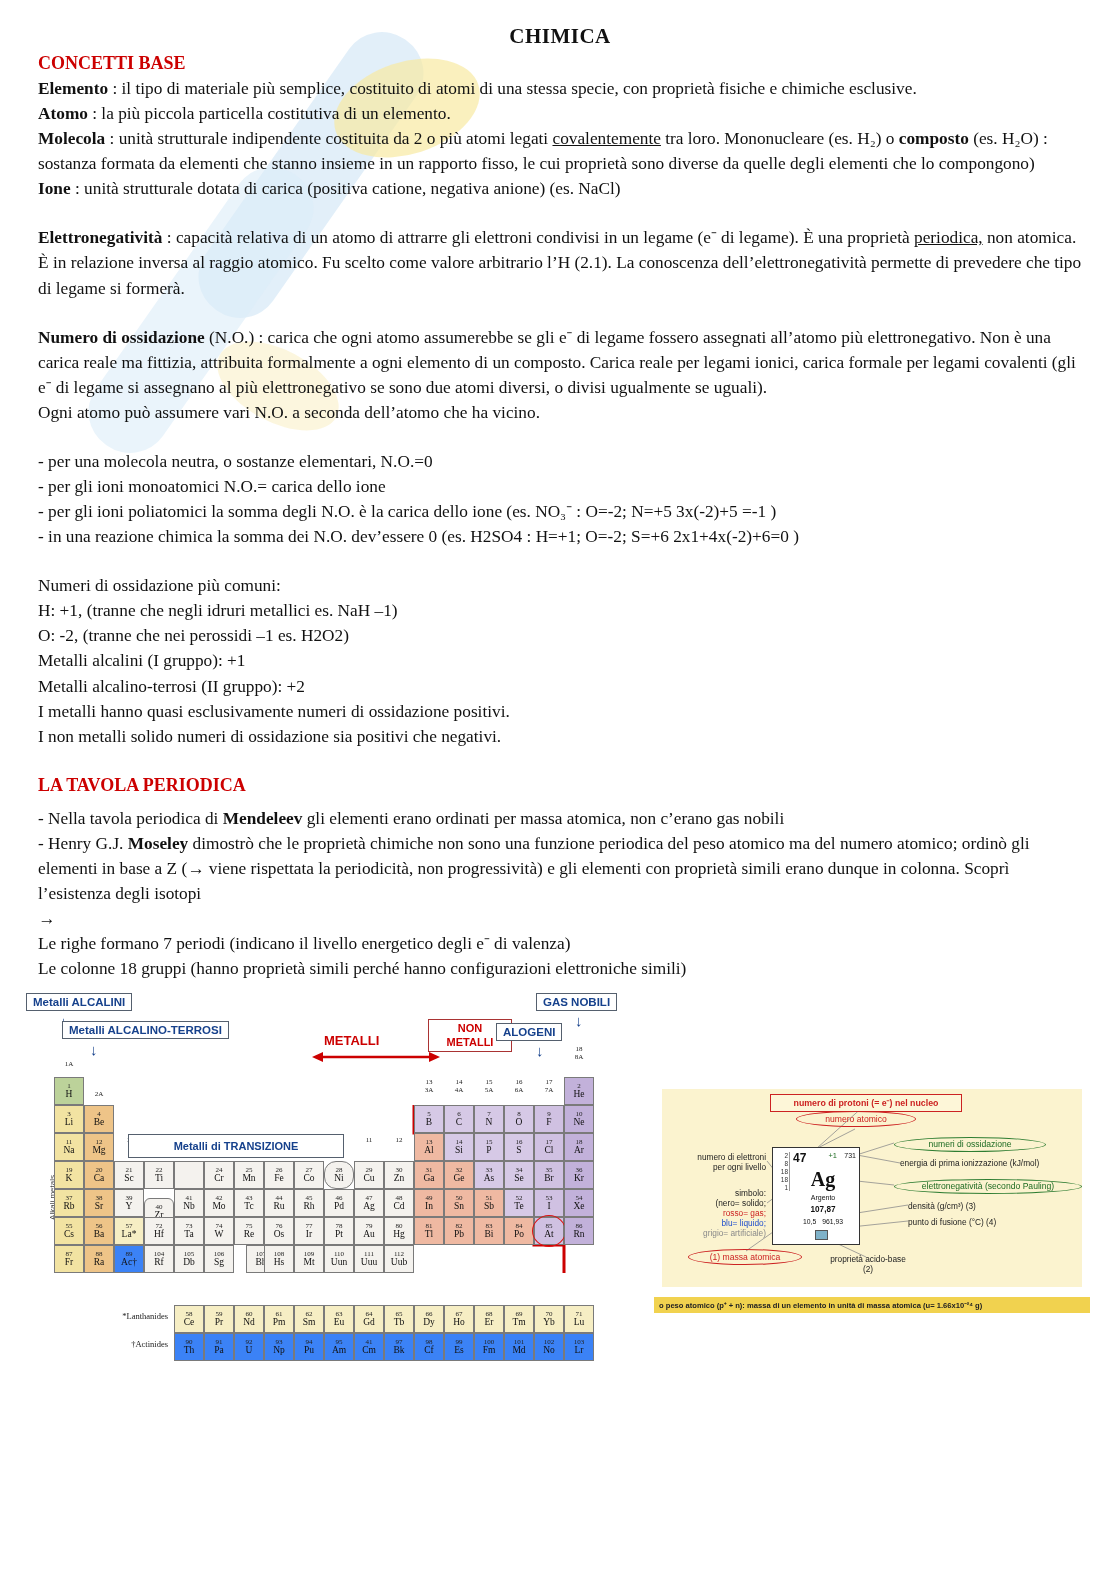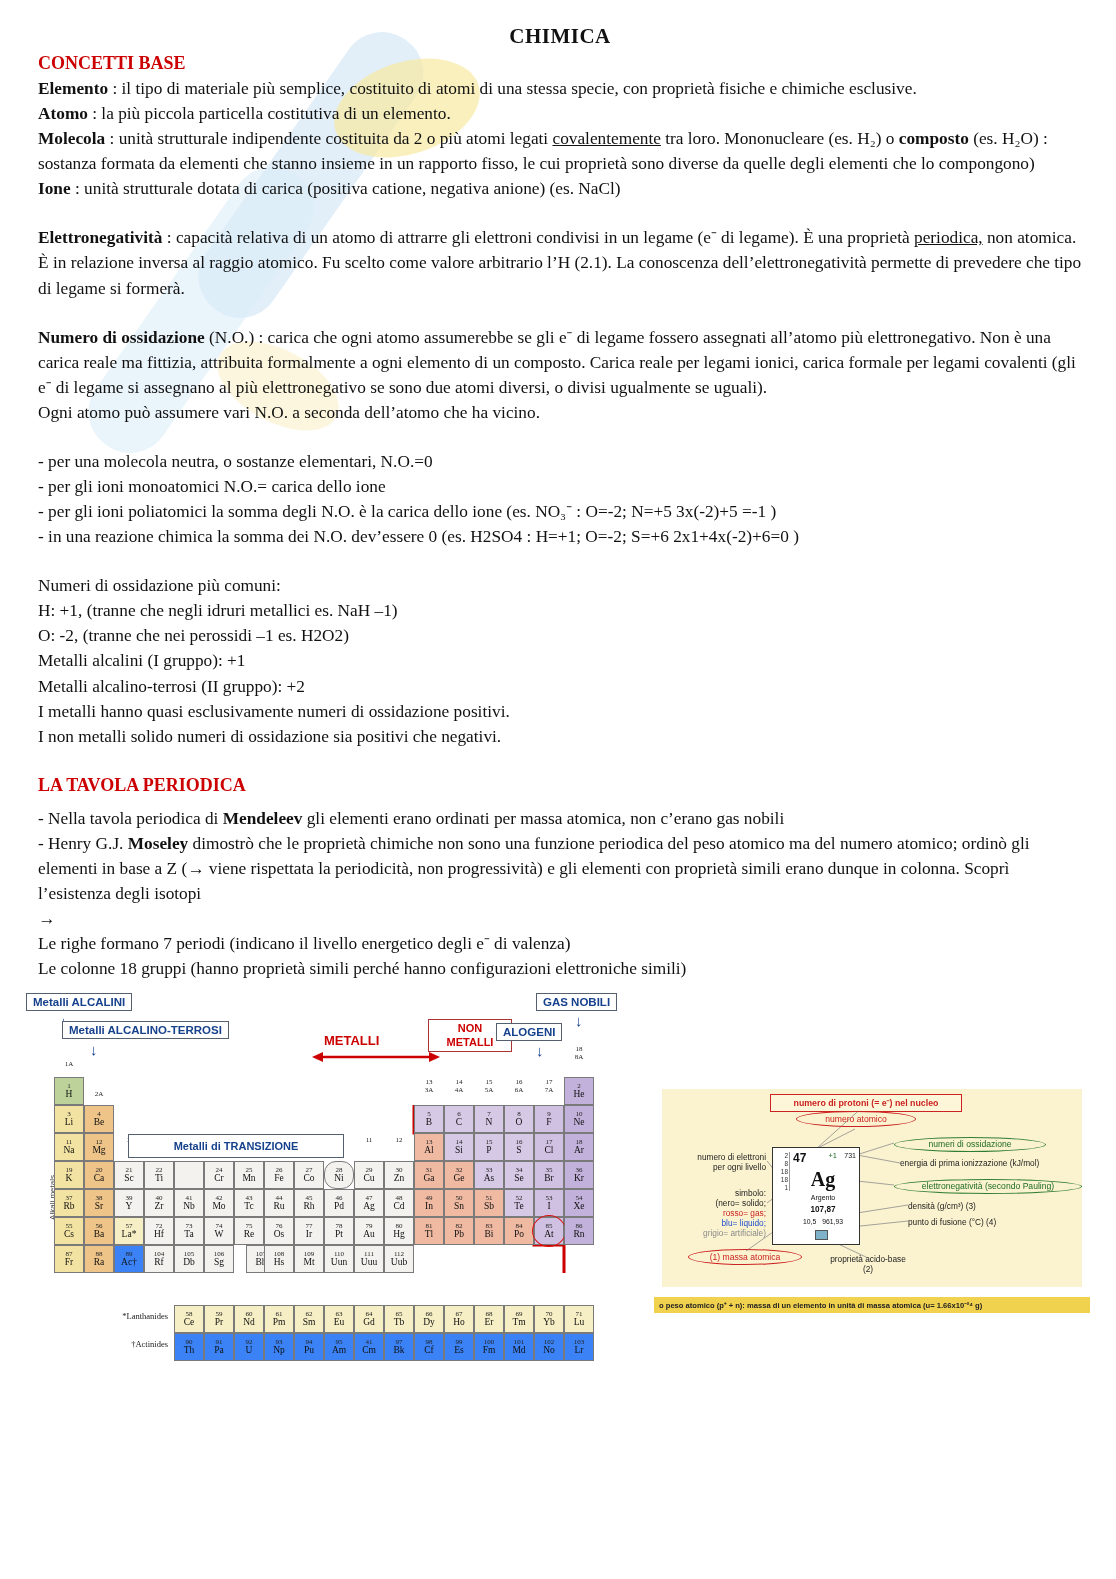--- a/index.html
+++ b/index.html
@@ -316,21 +316,21 @@
             <span class="sy">Rb</span>
           </div>
           <div class="pt-cell cat-ae" style="left: 60px; top: 196px;">
             <span class="n">38</span>
             <span class="sy">Sr</span>
           </div>
           <div class="pt-cell cat-tm" style="left: 90px; top: 196px;">
             <span class="n">39</span>
             <span class="sy">Y</span>
           </div>
-          <div class="pt-cell cat-tm" style="left: 120px; top: 196px;">
+          <div class="pt-cell cat-tm" style="left: 120px; top: 205px; border-radius: 6px;">
             <span class="n">40</span>
             <span class="sy">Zr</span>
           </div>
           <div class="pt-cell cat-tm" style="left: 150px; top: 196px;">
             <span class="n">41</span>
             <span class="sy">Nb</span>
           </div>
           <div class="pt-cell cat-tm" style="left: 180px; top: 196px;">
             <span class="n">42</span>
             <span class="sy">Mo</span>

